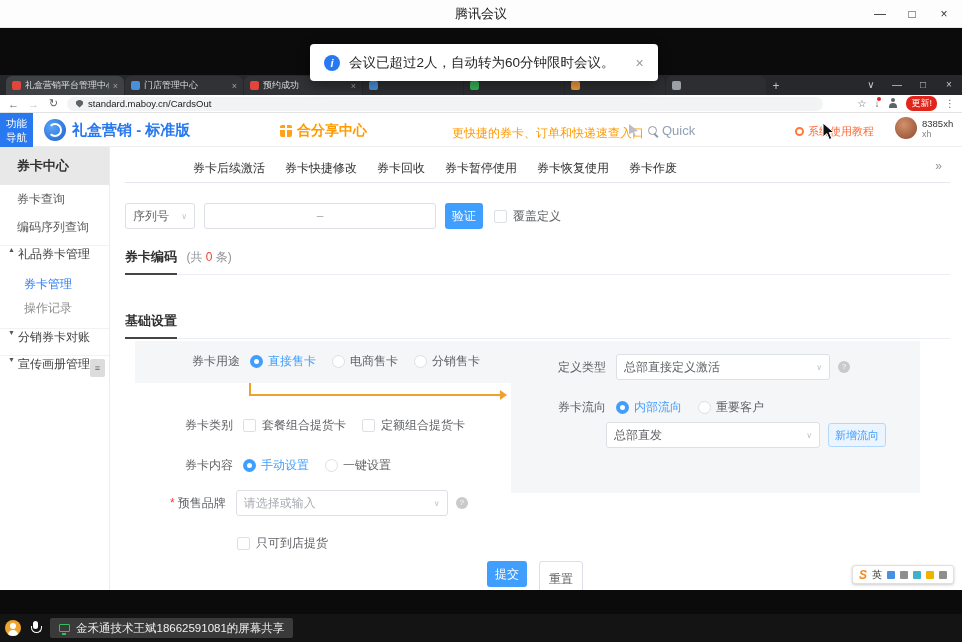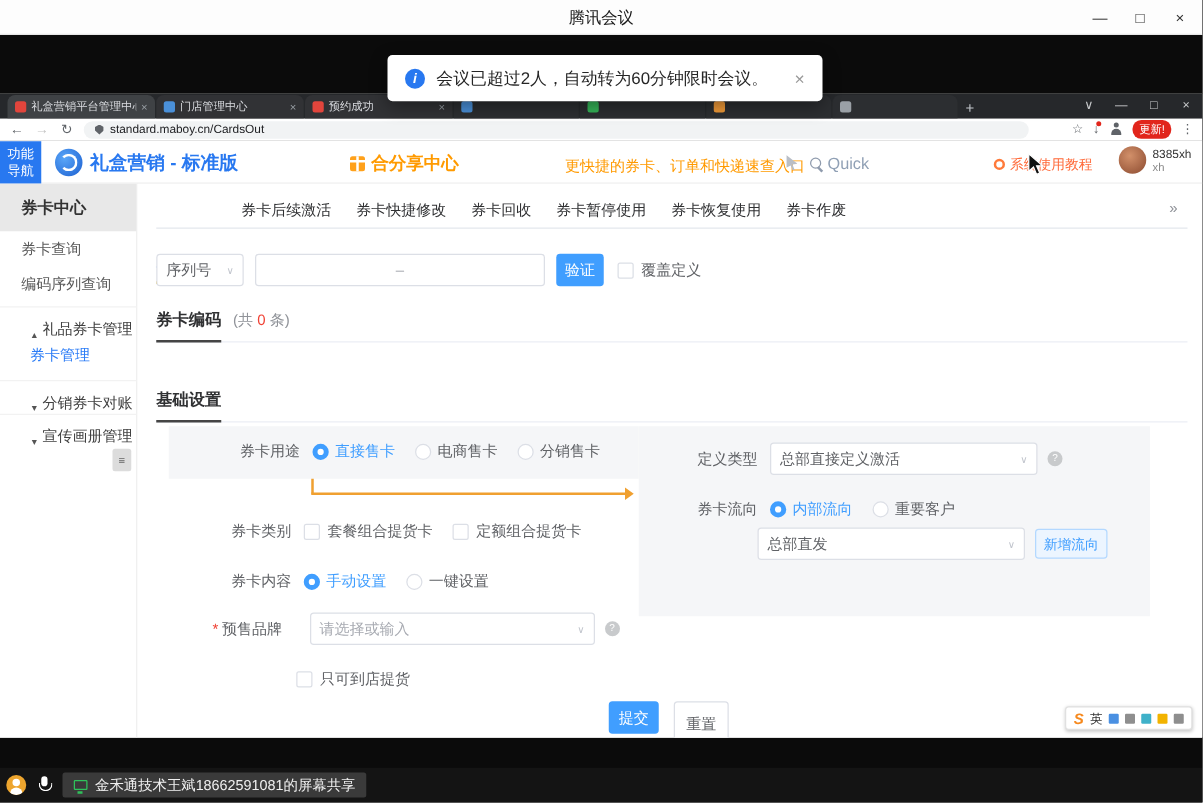--- a/index.html
+++ b/index.html
@@ -68,21 +68,21 @@
   #tutorial-label { font-size:11px; color:#ff6a3a; white-space:nowrap; }
   #userblock { position:absolute; left:895px; top:4px; display:flex; gap:5px; align-items:center; }
   #avatar { width:22px; height:22px; border-radius:50%; background:radial-gradient(circle at 40% 35%,#d2906a,#8b4a2f); flex:none; }
   #uname { font-size:9.5px; color:#333; line-height:11px; }
   #usub { font-size:9px; color:#888; line-height:10px; }
 
   
   #sidebar { position:absolute; top:34px; left:0; width:110px; height:443px; background:#fff; border-right:1px solid #ececec; }
   #sb-title { height:38px; line-height:38px; background:#e8e8e8; font-size:13px; font-weight:bold; color:#333; padding-left:17px; }
   .sb-item { height:28px; line-height:28px; font-size:12px; color:#595959; padding-left:17px; white-space:nowrap; }
-  .sb-group { height:27px; font-size:12px; color:#404040; padding-left:24px; border-top:1px solid #f2f2f2; display:flex; align-items:flex-end; gap:3px; white-space:nowrap; }
+  .sb-group { height:27px; font-size:12px; color:#404040; padding-left:8px; border-top:1px solid #f2f2f2; display:flex; align-items:flex-start; gap:3px; white-space:nowrap; }
   .sb-group.first { margin-top:4px; }
   .sb-group.spaced { margin-top:8px; }
   .tri { font-size:7px; color:#555; }
   .sb-sub { height:24px; line-height:24px; font-size:12px; padding-left:24px; color:#8c8c8c; white-space:nowrap; }
   .sb-sub.active { color:#2b7cf6; }
   #sb-handle { position:absolute; left:90px; top:212px; width:15px; height:18px; background:#dcdcdc; border-radius:2px; color:#666; font-size:9px; text-align:center; line-height:18px; z-index:5; }
 
   
   #main { position:absolute; top:34px; left:110px; right:0; height:443px; background:#fff; overflow:hidden; }
   #tabstrip { position:absolute; top:8px; left:15px; right:12px; height:28px; border-bottom:1px solid #e4e7ed; display:flex; gap:20px; }
@@ -118,21 +118,21 @@
   .radio { width:13px; height:13px; border-radius:50%; border:1px solid #dcdfe6; background:#fff; flex:none; }
   .radio.sel { border:4px solid #409eff; }
   .olabel { font-size:12px; color:#606266; margin-left:5px; white-space:nowrap; }
   .olabel.on { color:#409eff; }
   #row-usage { left:82px; top:206px; }
   #row-cat { left:75px; top:270px; }
   #row-content { left:75px; top:310px; }
   #row-brand { left:60px; top:343px; }
   #row-store { left:127px; top:388px; }
   .req { color:#f04134; font-size:12px; margin-right:3px; }
-  #brandsel { width:228px;margin-left:12px; }
+  #brandsel { width:212px; }
   .helpdot { width:12px; height:12px; border-radius:50%; background:#c8cacc; color:#fff; font-size:8px; line-height:12px; text-align:center; margin-left:8px; flex:none; }
   #def-row { left:448px; top:207px; }
   #flow-row { left:448px; top:252px; }
   #flow-row2 { left:496px; top:275px; }
   #defsel, #flowsel { width:214px; }
   #addflow { margin-left:8px; height:24px; padding:0 6px; background:#ecf5ff; border:1px solid #b3d8ff; color:#409eff; font-size:11px; border-radius:3px; white-space:nowrap; }
 
   #arrow-v { position:absolute; left:139px; top:236px; height:12px; width:0; border-left:2px solid #f0a030; }
   #arrow-h { position:absolute; left:139px; top:247px; width:251px; height:0; border-top:2px solid #f0a030; }
   #arrow-head { position:absolute; left:390px; top:243px; width:0; height:0; border-left:7px solid #f0a030; border-top:5px solid transparent; border-bottom:5px solid transparent; }
@@ -275,20 +275,21 @@
 
         <div id="sidebar">
           <div id="sb-title">券卡中心</div>
           <div class="sb-item">券卡查询</div>
           <div class="sb-item">编码序列查询</div>
           <div class="sb-group first">
             <span class="tri">▲</span>
             <span>礼品券卡管理</span>
           </div>
           <div class="sb-sub active">券卡管理</div>
+          <div class="sb-sub">操作记录</div>
           <div class="sb-group spaced">
             <span class="tri">▼</span>
             <span>分销券卡对账</span>
           </div>
           <div class="sb-group">
             <span class="tri">▼</span>
             <span>宣传画册管理</span>
           </div>
           <div id="sb-handle">≡</div>
         </div>

